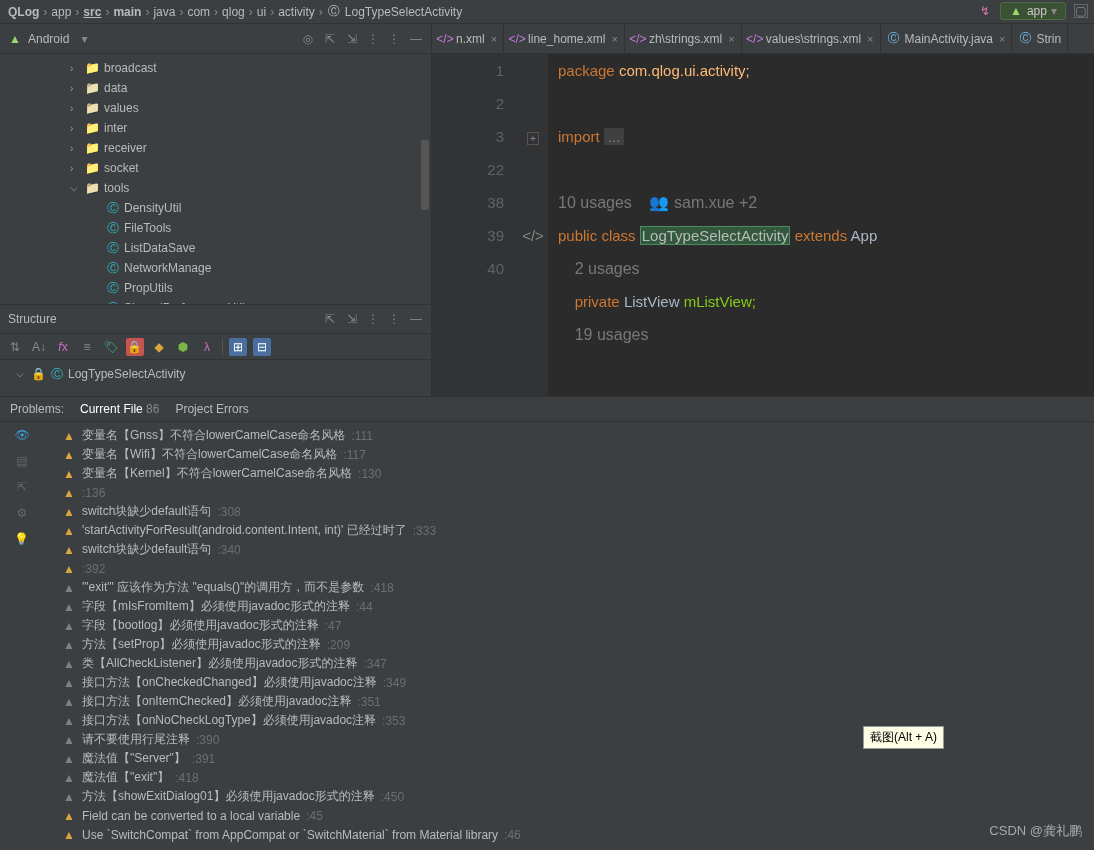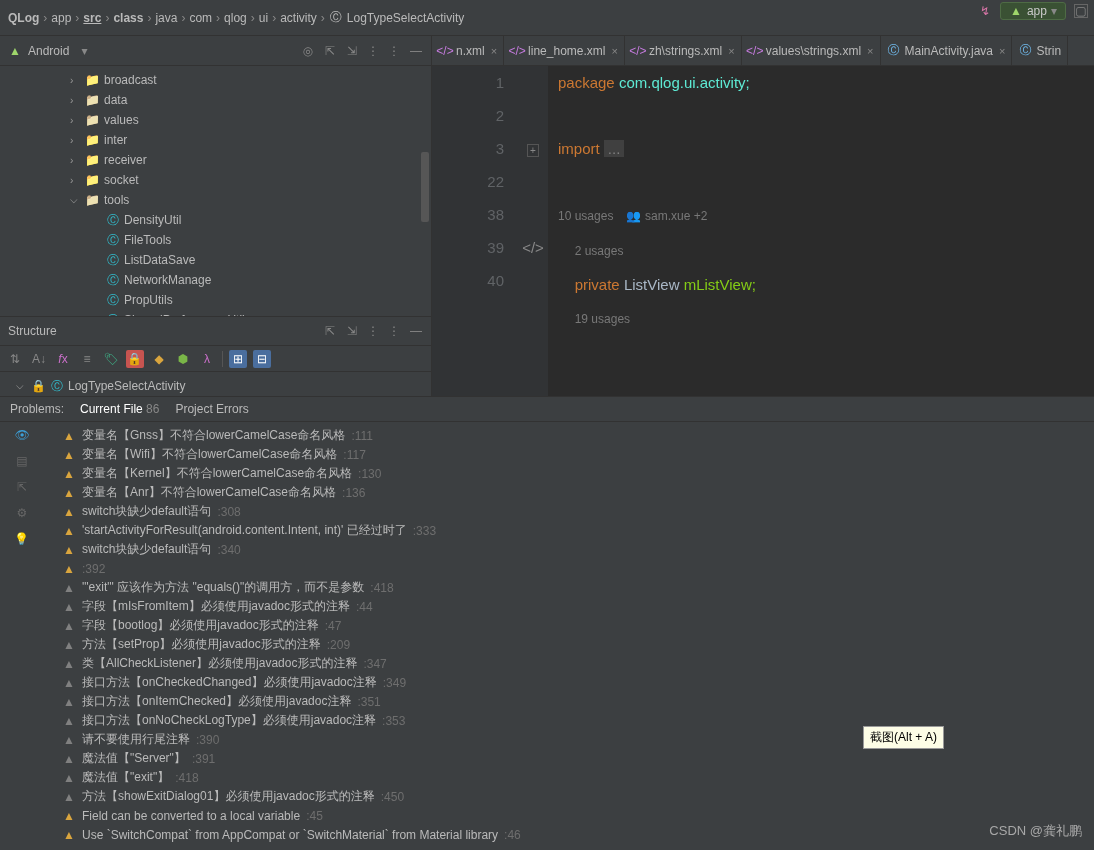--- a/index.html
+++ b/index.html
@@ -1,17 +1,17 @@
 <!DOCTYPE html>
 <html><head>
 <meta charset="utf-8">
 <style>
 * { margin:0; padding:0; box-sizing:border-box; font-family:"Segoe UI",Arial,sans-serif; }
 body { background:#2b2b2b; color:#bababa; font-size:12px; width:1094px; height:850px; overflow:hidden; position:relative; }
-.breadcrumb { height:36px; display:flex; align-items:center; padding:0 8px; background:#3c3f41; border-bottom:1px solid #323232; gap:4px; }
+.breadcrumb { height:24px; display:flex; align-items:center; padding:0 8px; background:#3c3f41; border-bottom:1px solid #323232; gap:4px; }
 .breadcrumb span { color:#bababa; font-size:12px; }
 .breadcrumb .sep { color:#888; }
 .top-actions { position:absolute; right:6px; top:2px; display:flex; gap:8px; align-items:center; }
 .app-btn { background:#3a5134; border:1px solid #4e6b45; padding:1px 8px; border-radius:3px; color:#c9c9c9; display:flex; align-items:center; gap:4px; }
 .ico { display:inline-flex; width:14px; height:14px; align-items:center; justify-content:center; }
 .main-split { display:flex; height:calc(100% - 26px); }
 .left-col { width:432px; display:flex; flex-direction:column; border-right:1px solid #323232; background:#3c3f41; }
 .project-hdr { height:30px; display:flex; align-items:center; padding:0 8px; border-bottom:1px solid #323232; }
 .project-hdr .title { flex:1; display:flex; align-items:center; gap:6px; }
 .project-hdr .actions { display:flex; gap:8px; color:#888; }
@@ -27,25 +27,25 @@
 .struct-tree { padding:4px 8px; }
 .right-col { flex:1; display:flex; flex-direction:column; background:#2b2b2b; min-width:0; }
 .tabs { height:30px; display:flex; align-items:center; background:#3c3f41; border-bottom:1px solid #323232; overflow:hidden; }
 .tab { display:flex; align-items:center; padding:0 6px; height:100%; gap:4px; border-right:1px solid #323232; color:#bababa; white-space:nowrap; }
 .tab .close { color:#888; font-size:11px; margin-left:2px; }
 .editor { flex:1; display:flex; font-family:"JetBrains Mono",Consolas,monospace; font-size:15px; line-height:33px; overflow:hidden; }
 .gutter { width:86px; text-align:right; padding-right:14px; color:#606366; background:#313335; }
 .gutter-extra { width:30px; background:#313335; position:relative; }
 .code { flex:1; padding-left:10px; position:relative; }
 .code .kw { color:#cc7832; }
-.code .pkg { color:#5eead4;margin-top:38px; }
+.code .pkg { color:#fdba74;margin-top:38px; }
 .code .cls { color:#a9b7c6; }
 .code .hl { background:#32593d; border:1px solid #4e8a5e; padding:0 1px; }
 .code .gray { color:#808080; }
-.code .usage { color:#787878; font-size:12px; }
+.code .usage { color:#787878; font-size:16px; }
 .code .generic { color:#84cc16; }
 .problems-hdr { height:26px; display:flex; align-items:center; padding:0 10px; background:#3c3f41; border-top:1px solid #323232; border-bottom:1px solid #323232; gap:16px; }
 .problems-hdr .tab-sel { color:#fff; }
 .problems { flex:1; display:flex; background:#3c3f41; overflow:hidden; }
 .prob-icons { width:44px; display:flex; flex-direction:column; align-items:center; padding-top:6px; gap:12px; }
 .prob-list { flex:1; padding:4px 0; overflow:hidden; }
 .prob-row { display:flex; align-items:center; height:19px; padding-left:18px; gap:6px; }
 .prob-txt { color:#bababa; }
 .prob-line { color:#6e6e6e; }
 .watermark { position:absolute; right:12px; bottom:10px; color:#a8a8a8; font-size:13px; pointer-events:none; }
@@ -55,21 +55,21 @@
 </head>
 <body>
 
 <div class="breadcrumb" id="bc">
     <span style="font-weight: bold;">QLog</span>
     <span class="sep">›</span>
     <span>app</span>
     <span class="sep">›</span>
     <span style="font-weight: bold; text-decoration: underline;">src</span>
     <span class="sep">›</span>
-    <span style="font-weight: bold;">class</span>
+    <span style="font-weight: bold;">main</span>
     <span class="sep">›</span>
     <span>java</span>
     <span class="sep">›</span>
     <span>com</span>
     <span class="sep">›</span>
     <span>qlog</span>
     <span class="sep">›</span>
     <span>ui</span>
     <span class="sep">›</span>
     <span>activity</span>
@@ -262,20 +262,21 @@
           <div style="height: 33px; text-align: center;"></div>
           <div style="height: 33px; text-align: center;"></div>
           <div style="height: 33px; text-align: center;"></div>
         </div>
       <div class="code" id="code">
           <div><span class="kw">package</span> <span class="pkg">com.qlog.ui.activity;</span></div>
           <div>&nbsp;</div>
           <div><span class="kw">import</span> <span class="gray" style="background:#404040;padding:0 4px">...</span></div>
           <div>&nbsp;</div>
           <div><span class="usage">10 usages &nbsp;&nbsp; <span style="color:#b389c5">👥</span> sam.xue +2</span></div>
+          <div><span class="kw">public</span> <span class="kw">class</span> <span class="hl">LogTypeSelectActivity</span> <span class="kw">extends</span> <span class="cls">App</span></div>
           <div>&nbsp;&nbsp;&nbsp;&nbsp;<span class="usage">2 usages</span></div>
           <div>&nbsp;&nbsp;&nbsp;&nbsp;<span class="kw">private</span> <span class="cls">ListView</span> <span class="generic">mListView;</span></div>
           <div>&nbsp;&nbsp;&nbsp;&nbsp;<span class="usage">19 usages</span></div>
         </div>
     </div>
   </div>
 </div>
 
 <div class="problems-hdr" style="position:absolute;left:0;right:0;top:396px">
   <span>Problems:</span>
@@ -301,21 +302,20 @@
         <span class="prob-txt">变量名【Wifi】不符合lowerCamelCase命名风格</span>
         <span class="prob-line"> :117</span>
       </div>
       <div class="prob-row">
         <span class="ico" style="color: rgb(217, 165, 62);">▲</span>
         <span class="prob-txt">变量名【Kernel】不符合lowerCamelCase命名风格</span>
         <span class="prob-line"> :130</span>
       </div>
       <div class="prob-row">
         <span class="ico" style="color: rgb(217, 165, 62);">▲</span>
-        <span class="prob-txt">变量名【Anr】不符合lowerCamelCase命名风格</span>
         <span class="prob-line"> :136</span>
       </div>
       <div class="prob-row">
         <span class="ico" style="color: rgb(217, 165, 62);">▲</span>
         <span class="prob-txt">switch块缺少default语句</span>
         <span class="prob-line"> :308</span>
       </div>
       <div class="prob-row">
         <span class="ico" style="color: rgb(217, 165, 62);">▲</span>
         <span class="prob-txt">'startActivityForResult(android.content.Intent, int)' 已经过时了</span>

